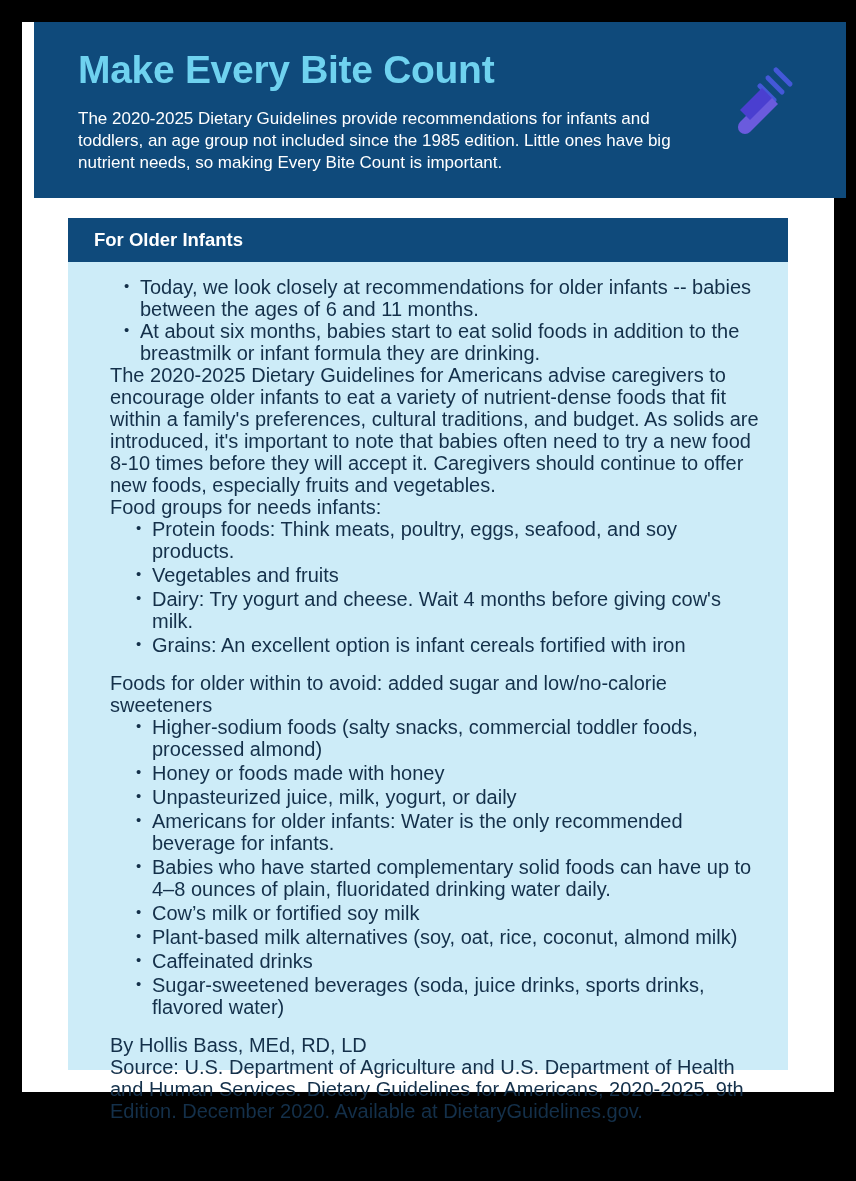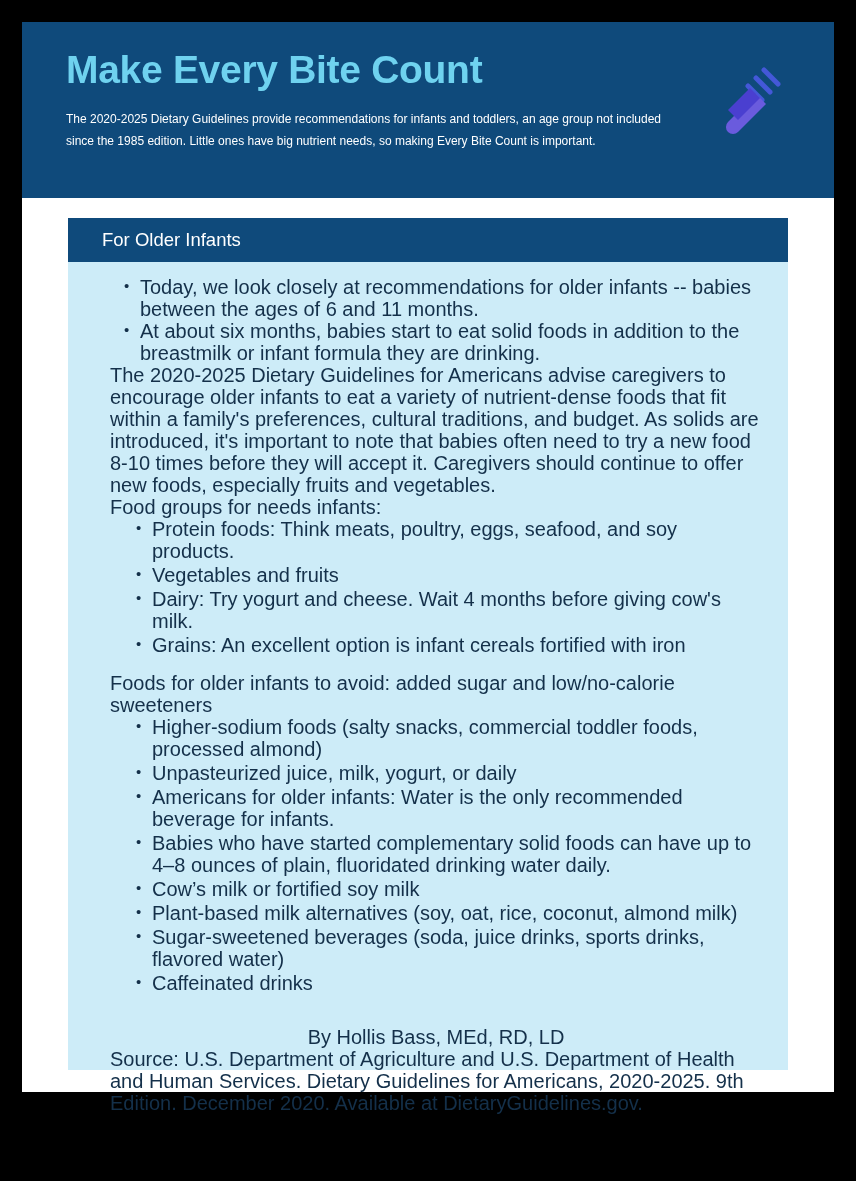--- a/index.html
+++ b/index.html
@@ -22,33 +22,34 @@
     background: #ffffff;
   }
   
   .banner {
     position: relative;
     width: 812px;
     height: 176px;
     background: #0f4a7b;
     box-sizing: border-box;
     padding: 24px 44px 0 44px;
+    margin-left: 12px;
   }
   .banner-title {
     margin: 0;
     font-size: 39px;
     line-height: 48px;
     font-weight: bold;
     color: #6fd2ef;
     letter-spacing: -0.3px;
   }
   .banner-text {
     margin: 14px 0 0 0;
     width: 625px;
-    font-size: 12px;
+    font-size: 17px;
     line-height: 22px;
     color: #ffffff;
   }
   .fork-icon {
     position: absolute;
     right: 46px;
     top: 38px;
     width: 80px;
     height: 80px;
   }
@@ -63,23 +64,23 @@
   }
   .card-header {
     height: 44px;
     background: #0f4a7b;
     display: flex;
     align-items: center;
     padding: 0 26px;
     box-sizing: border-box;
   }
   .card-header h2 {
-    margin: 8px;
+    margin: 0;
     font-size: 18.5px;
-    font-weight: normal;
+    font-weight: bold;
     color: #ffffff;
     text-align: right;
   }
   .card-body {
     padding: 14px 26px 0 42px;
     box-sizing: border-box;
     color: #14304a;
     font-size: 20px;
     line-height: 22px;
   }
@@ -112,22 +113,21 @@
   }
   .para-block {
   }
   .sub-head {
     margin-top: 0;
   }
   .gap {
     margin-top: 16px;
   }
   .footer-note {
-    margin-top: 32px;
-    text-align: center;
+    margin-top: 16px;
   }
   .indent-list {
     padding-left: 26px;
   }
 </style>
 </head>
 <body>
 
 <div class="page">
 
@@ -162,33 +162,34 @@
       <p class="para-block">The 2020-2025 Dietary Guidelines for Americans advise caregivers to encourage older infants to eat a variety of nutrient-dense foods that fit within a family's preferences, cultural traditions, and budget. As solids are introduced, it's important to note that babies often need to try a new food 8-10 times before they will accept it. Caregivers should continue to offer new foods, especially fruits and vegetables.</p>
 
       <p class="sub-head">Food groups for needs infants:</p>
       <ul class="indent-list">
         <li>Protein foods: Think meats, poultry, eggs, seafood, and soy products.</li>
         <li>Vegetables and fruits</li>
         <li>Dairy: Try yogurt and cheese. Wait 4 months before giving cow's milk.</li>
         <li>Grains: An excellent option is infant cereals fortified with iron</li>
       </ul>
 
-      <p class="gap">Foods for older infants to avoid: added sugar and low/no-calorie sweeteners</p>
+      <p class="gap">Foods for older within to avoid: added sugar and low/no-calorie sweeteners</p>
       <ul class="indent-list">
         <li>Higher-sodium foods (salty snacks, commercial toddler foods, processed almond)</li>
+        <li>Honey or foods made with honey</li>
         <li>Unpasteurized juice, milk, yogurt, or daily</li>
         <li>Americans for older infants: Water is the only recommended beverage for infants.</li>
         <li>Babies who have started complementary solid foods can have up to 4–8 ounces of plain, fluoridated drinking water daily.</li>
       </ul>
 
       <ul class="indent-list">
         <li>Cow’s milk or fortified soy milk</li>
         <li>Plant-based milk alternatives (soy, oat, rice, coconut, almond milk)</li>
+        <li>Caffeinated drinks</li>
         <li>Sugar-sweetened beverages (soda, juice drinks, sports drinks, flavored water)</li>
-        <li>Caffeinated drinks</li>
       </ul>
 
       <p class="footer-note">By Hollis Bass, MEd, RD, LD</p>
       <p>Source: U.S. Department of Agriculture and U.S. Department of Health and Human Services. Dietary Guidelines for Americans, 2020-2025. 9th Edition. December 2020. Available at DietaryGuidelines.gov.</p>
 
     </div>
   </div>
 
 </div>
 

